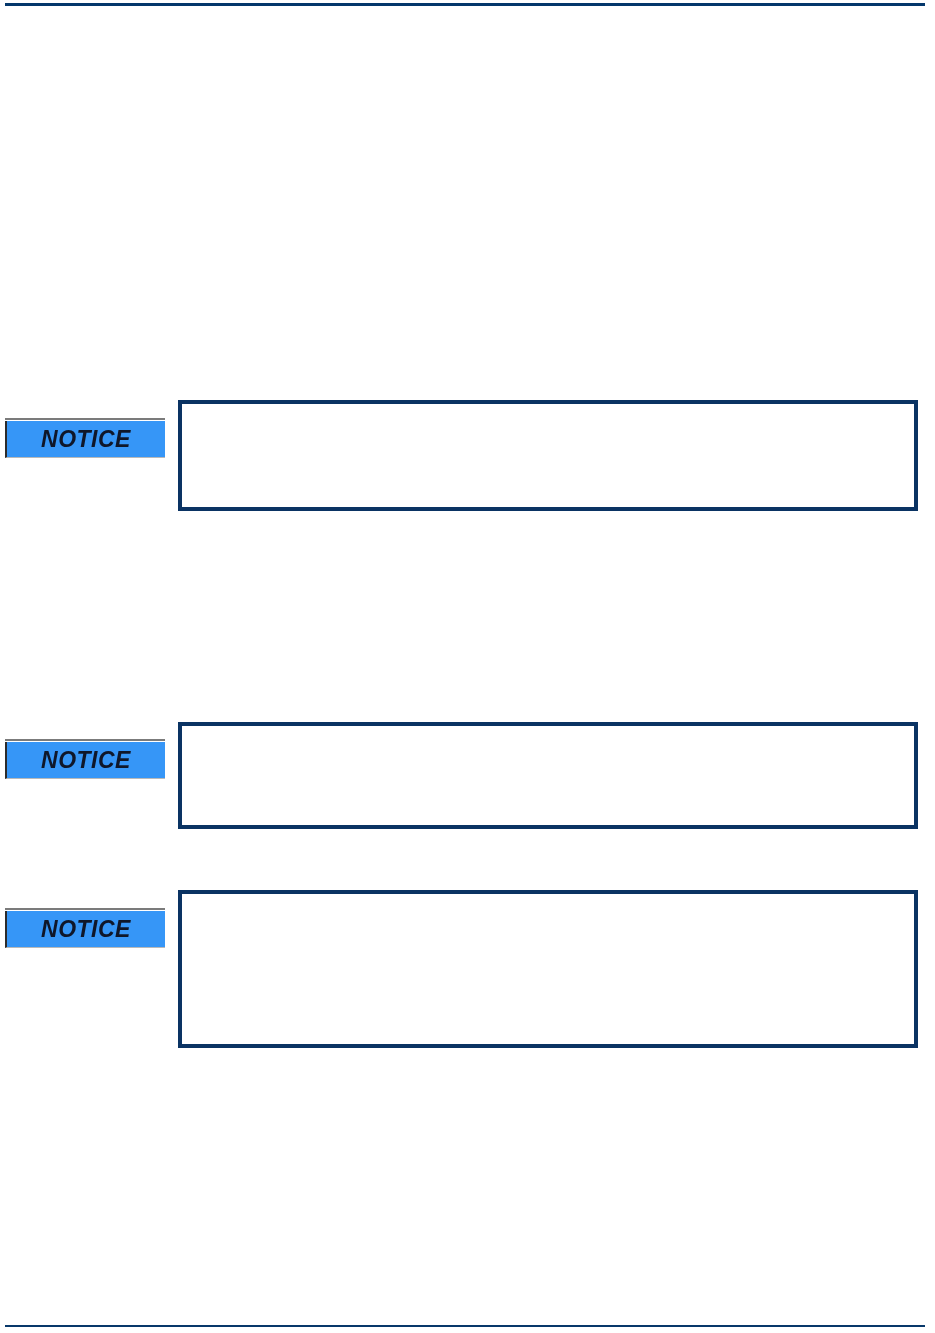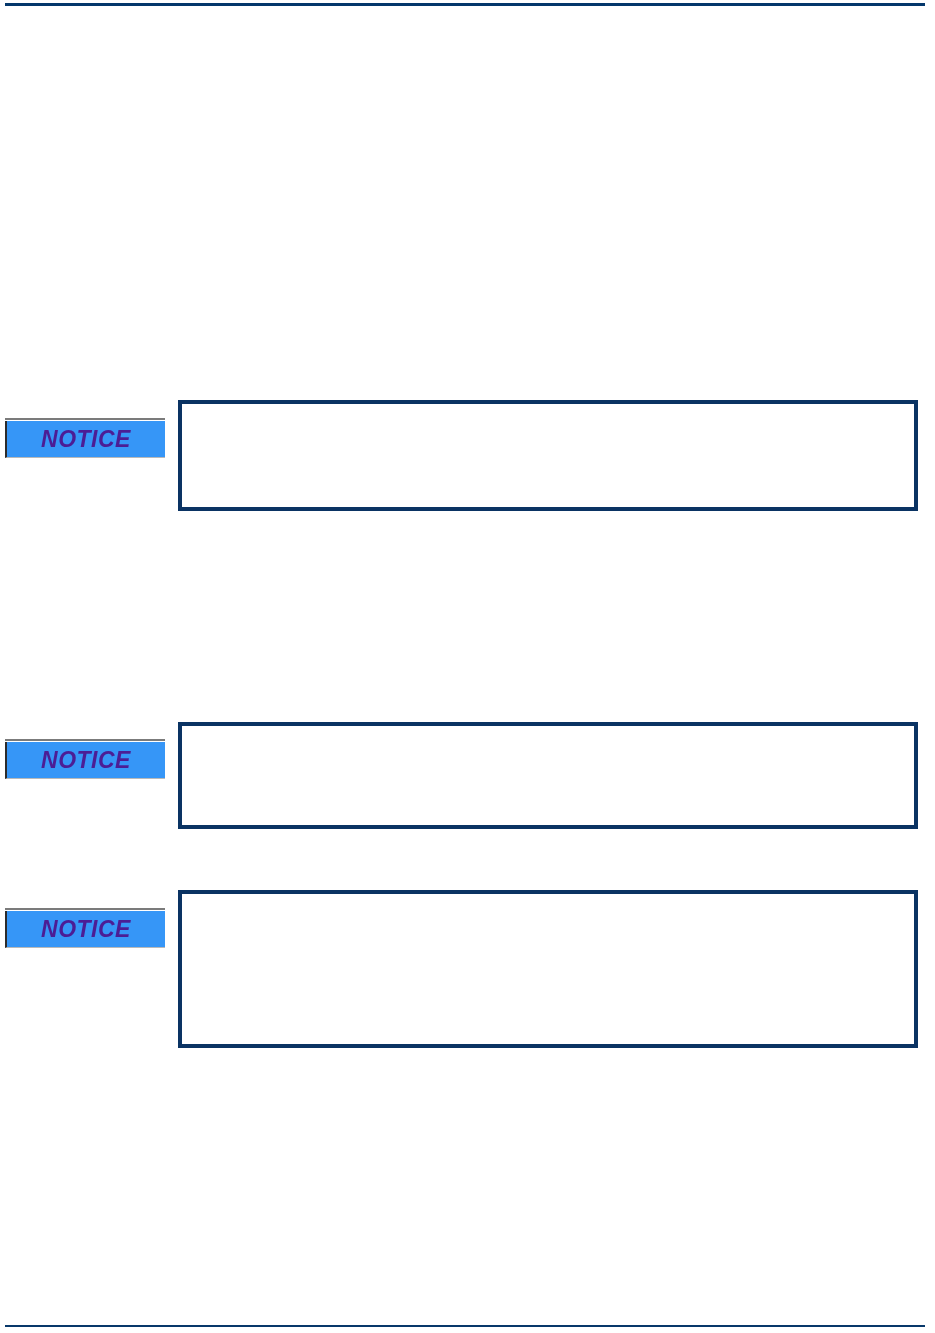--- a/index.html
+++ b/index.html
@@ -62,21 +62,21 @@
     height: 37px;
     background: #3696f7;
     border-left: 2px solid #2c2c2c;
     border-bottom: 1px solid #b9b9b9;
     box-sizing: border-box;
     display: flex;
     align-items: center;
     justify-content: center;
   }
   .notice-badge-label {
-    color: #4c1d95;
+    color: #0f172a;
     font-family: "Liberation Sans", sans-serif;
     font-weight: bold;
     font-style: italic;
     font-size: 23px;
     letter-spacing: 0.5px;
     line-height: 1;
     user-select: none;
   }
 
   

